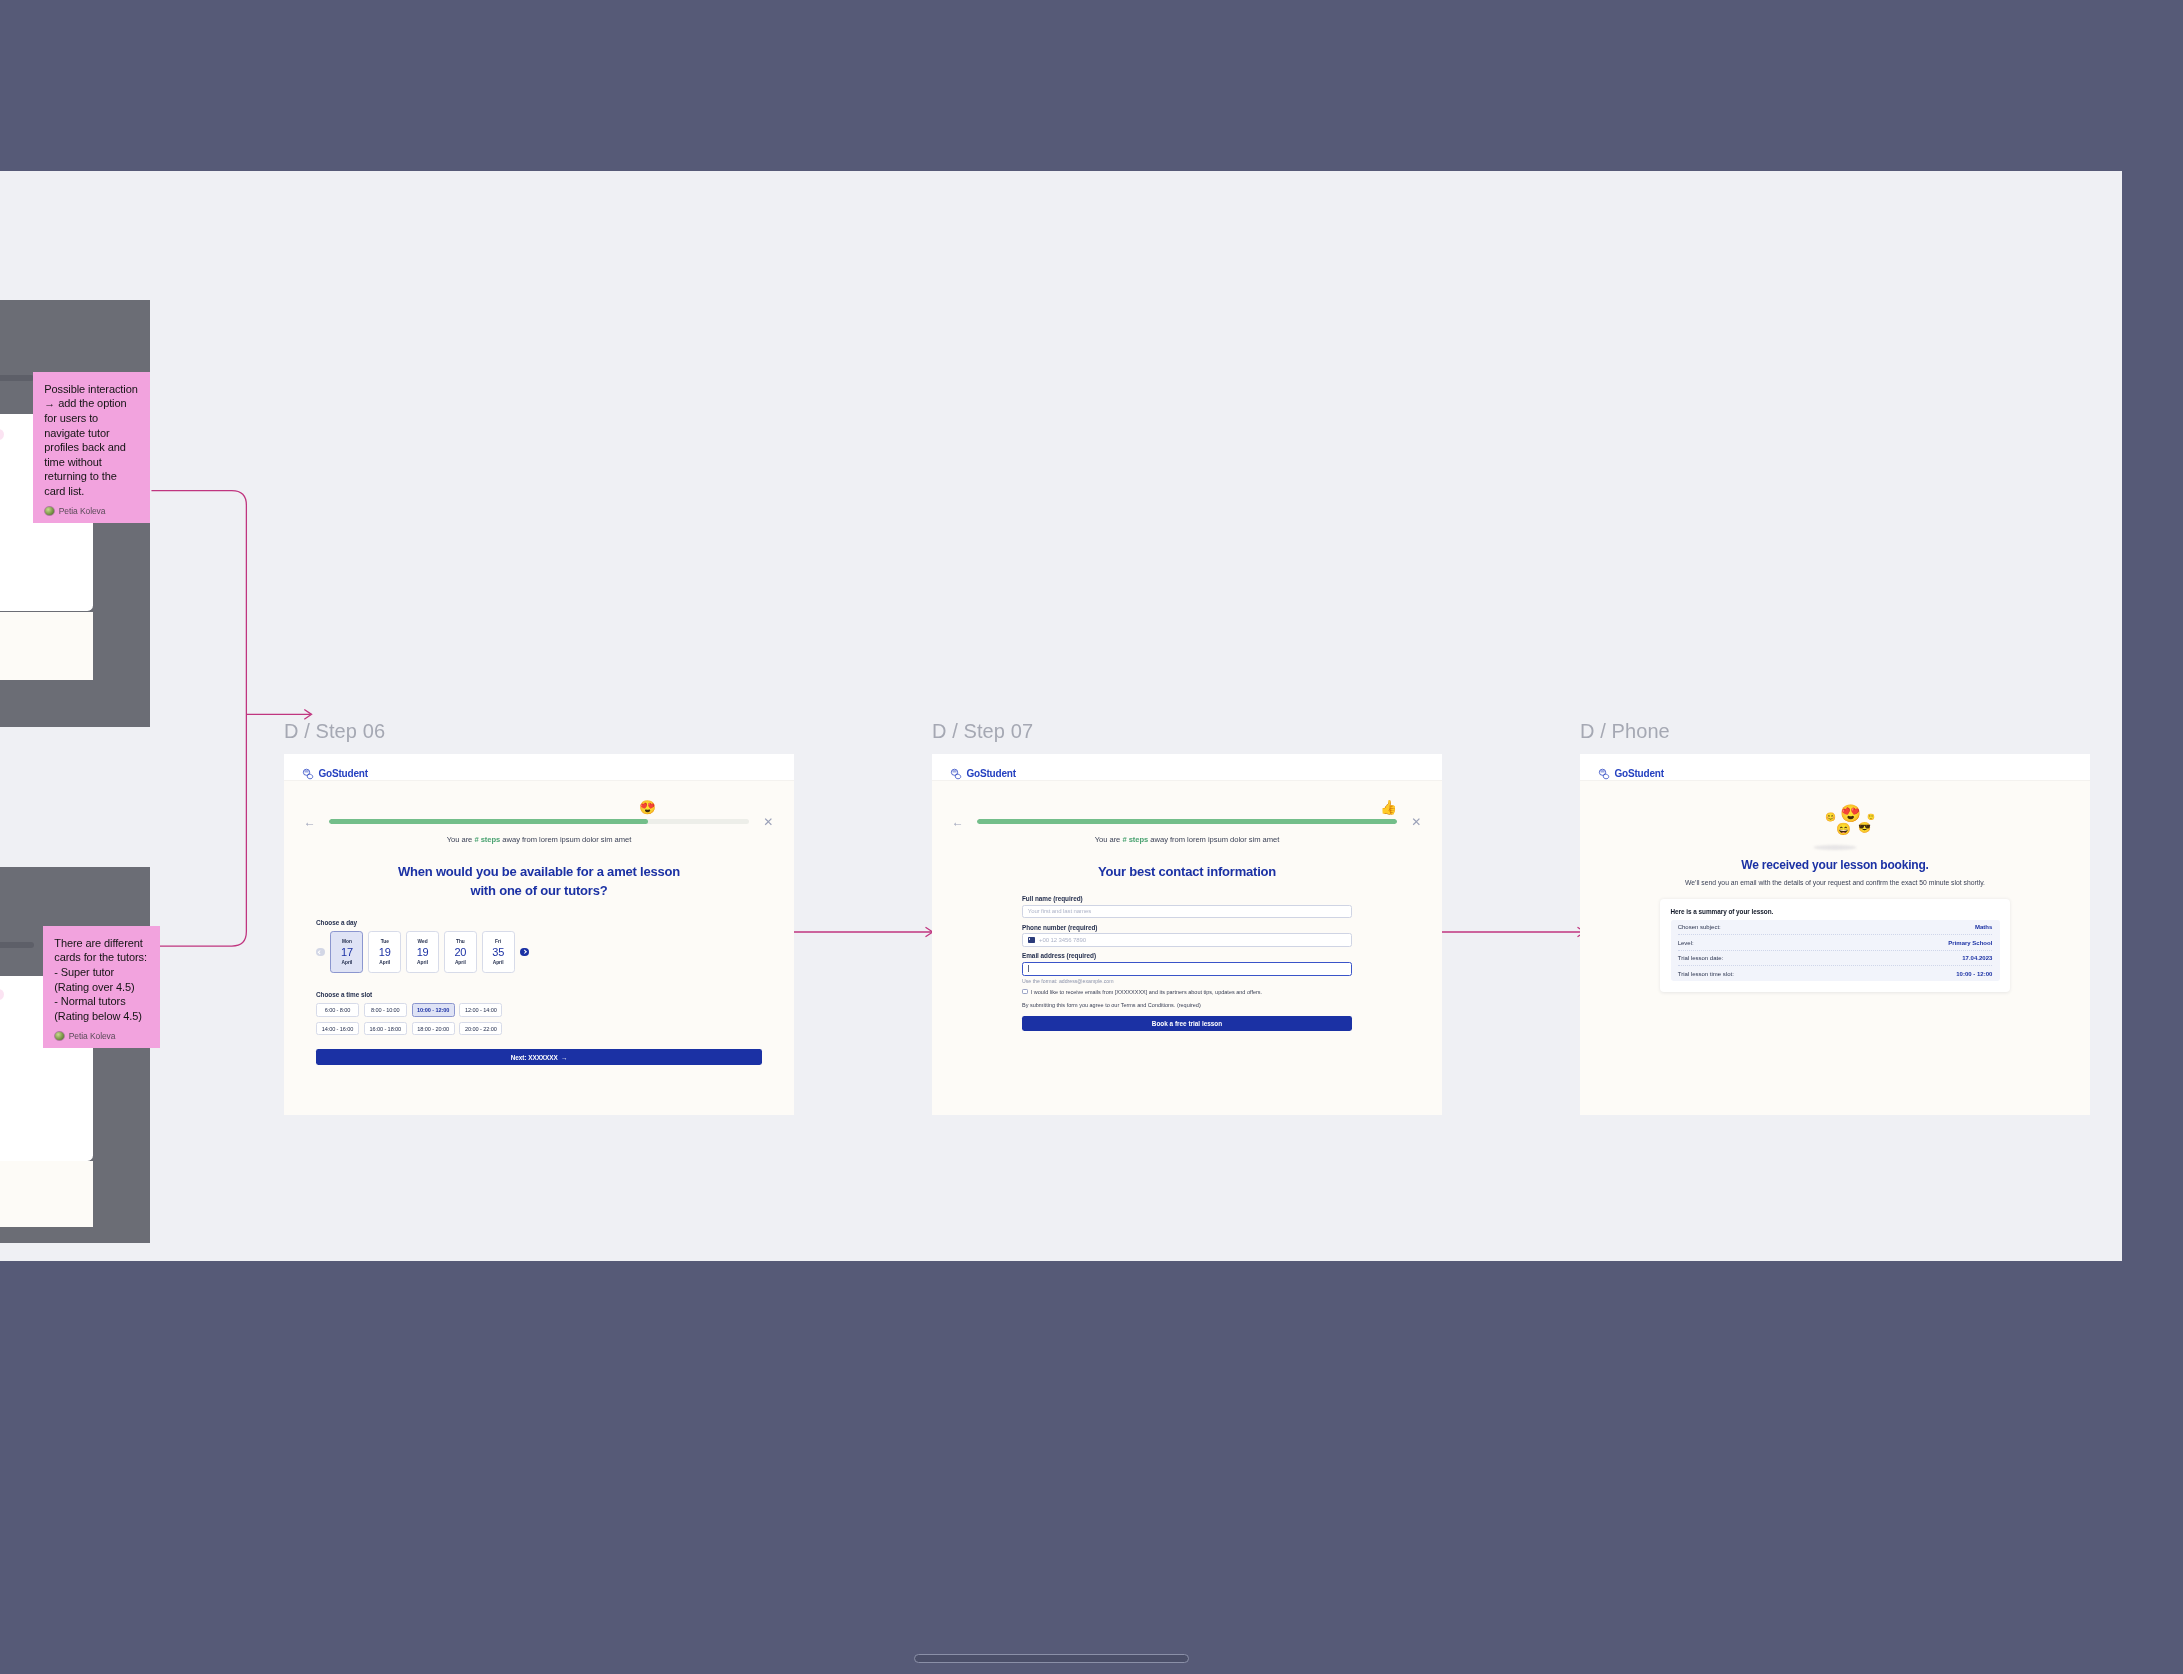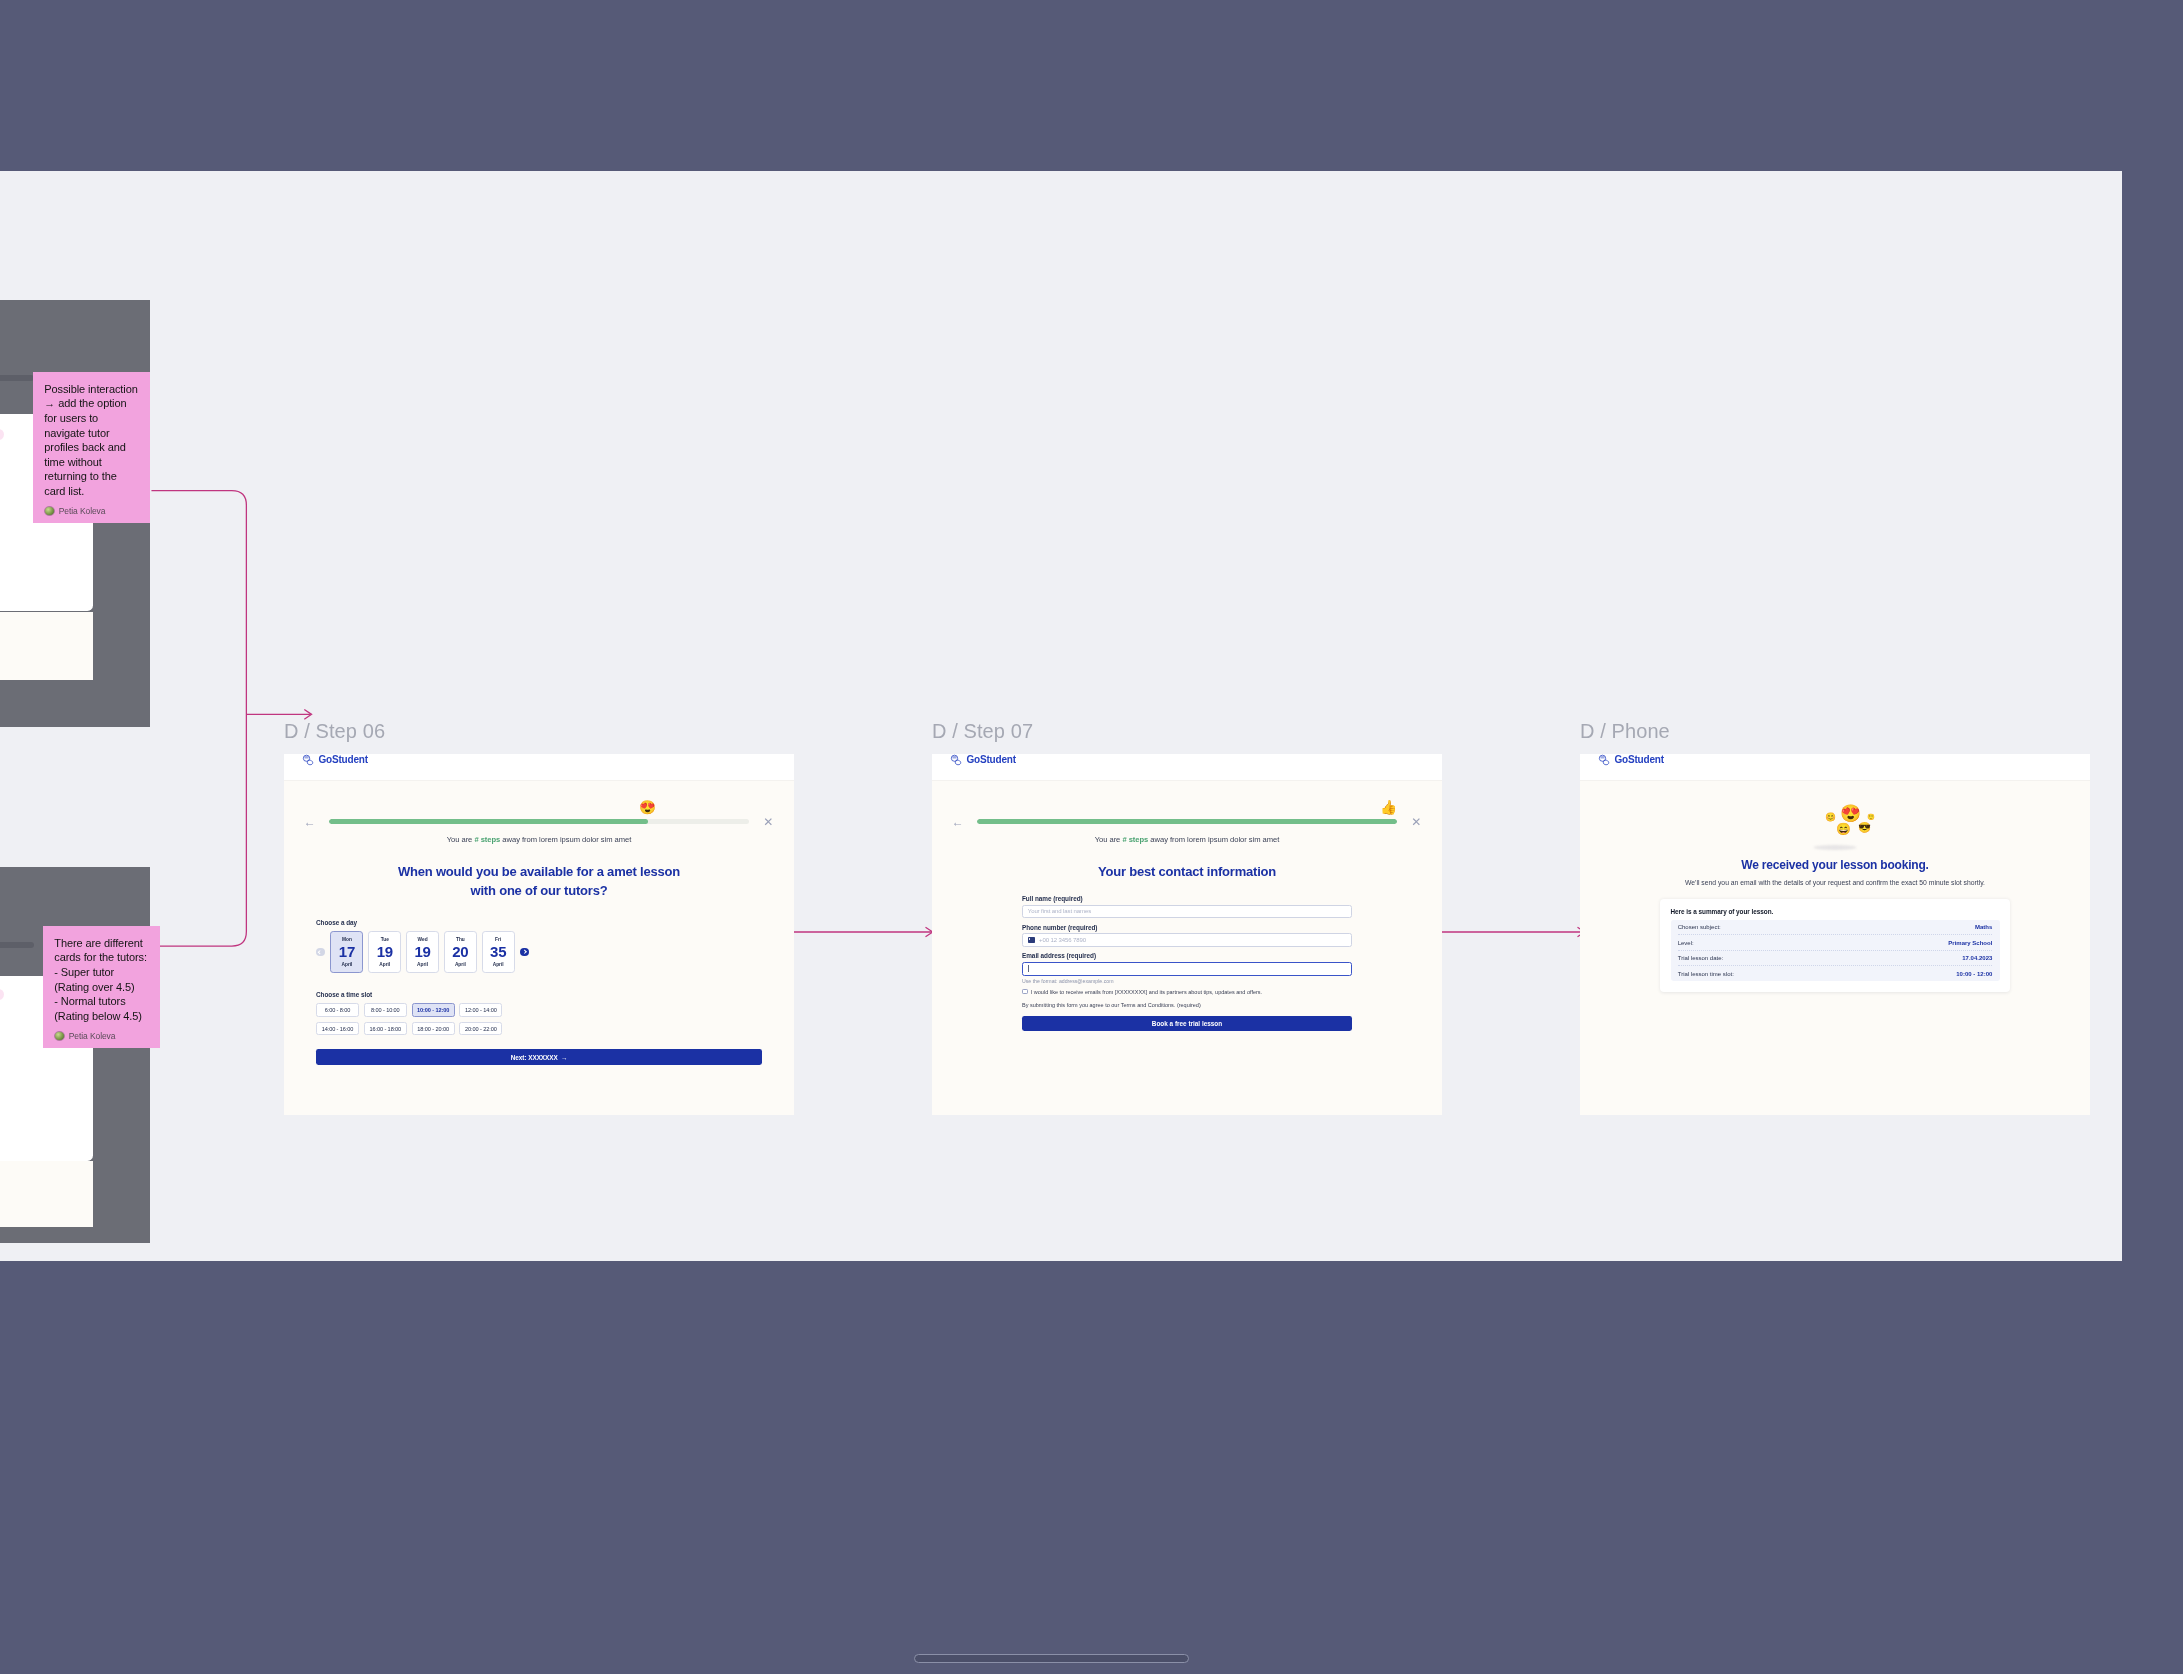--- a/index.html
+++ b/index.html
@@ -86,21 +86,21 @@
   .frame-body {
     width: 510px; height: 361px;
     background: #fdfbf7;
     overflow: hidden;
     position: relative;
   }
 
   
   .appbar {
     height: 27px; background: #ffffff;
-    display: flex; align-items: flex-start; padding-left: 17.7px;
+    display: flex; align-items: flex-end; padding-left: 17.7px;
     border-bottom: 0.8px solid #f4f2ef;
   }
   .logo { display: flex; align-items: center; gap: 4.8px; }
   .logo-text {
     font-size: 10px; font-weight: bold; color: #2440c0; letter-spacing: -0.2px;
   }
 
   
   .progress-row {
     display: flex; align-items: center;
@@ -162,21 +162,21 @@
   .day-nav.next::after { transform: translate(-60%,-50%) rotate(45deg); }
   .days { display: flex; gap: 4.8px; overflow: hidden; }
   .day-card {
     width: 33px; height: 42px; border: 0.8px solid #d7dbe9; border-radius: 3.2px;
     background: #ffffff; text-align: center;
     display: flex; flex-direction: column; justify-content: center; gap: 1.6px;
     flex: none;
   }
   .day-card.sel { background: #dfe3f5; border: 1.2px solid #8b96cf; }
   .day-dow { font-size: 4.8px; font-weight: bold; color: #1f2a4a; }
-  .day-num { font-size: 15px; font-weight: bold; color: #1b31a4; letter-spacing: -0.2px; }
+  .day-num { font-size: 11px; font-weight: normal; color: #1b31a4; letter-spacing: -0.2px; }
   .day-mon { font-size: 4.8px; font-weight: bold; color: #1f2a4a; }
 
   .slots { display: grid; grid-template-columns: repeat(4, 43px); gap: 4.8px; }
   .slot {
     height: 13.7px; border: 0.8px solid #d7dbe9; border-radius: 2.4px;
     background: #ffffff; font-size: 5.6px; color: #1f2a4a;
     display: flex; align-items: center; justify-content: center;
     letter-spacing: -0.1px;
   }
   .slot.sel {

